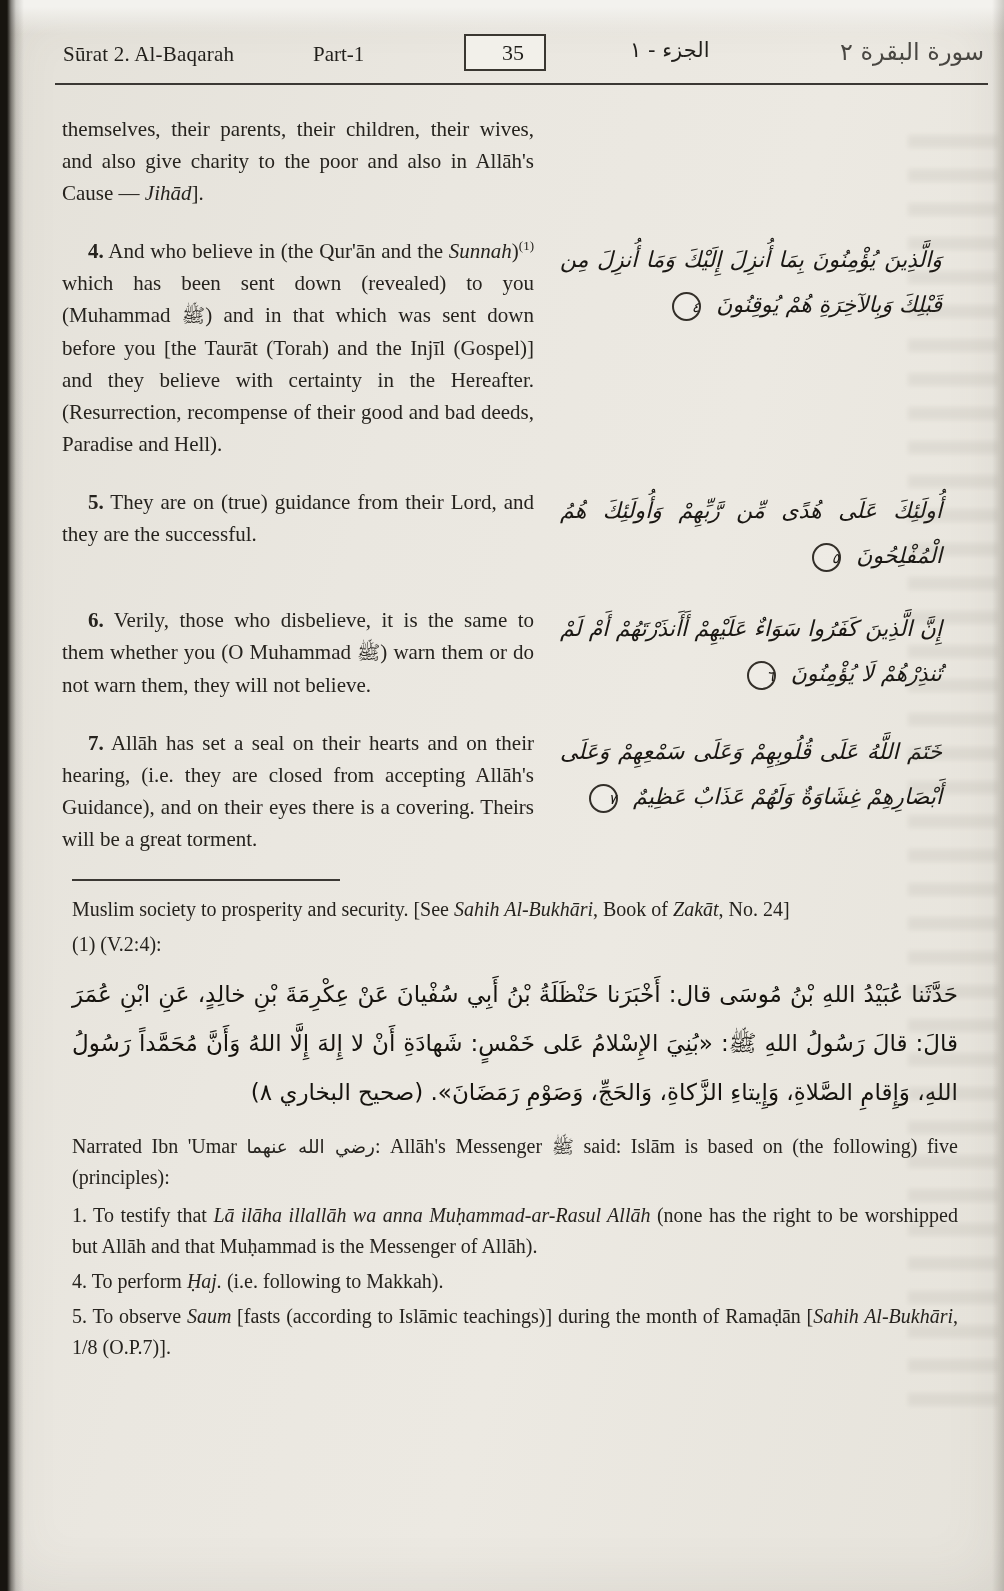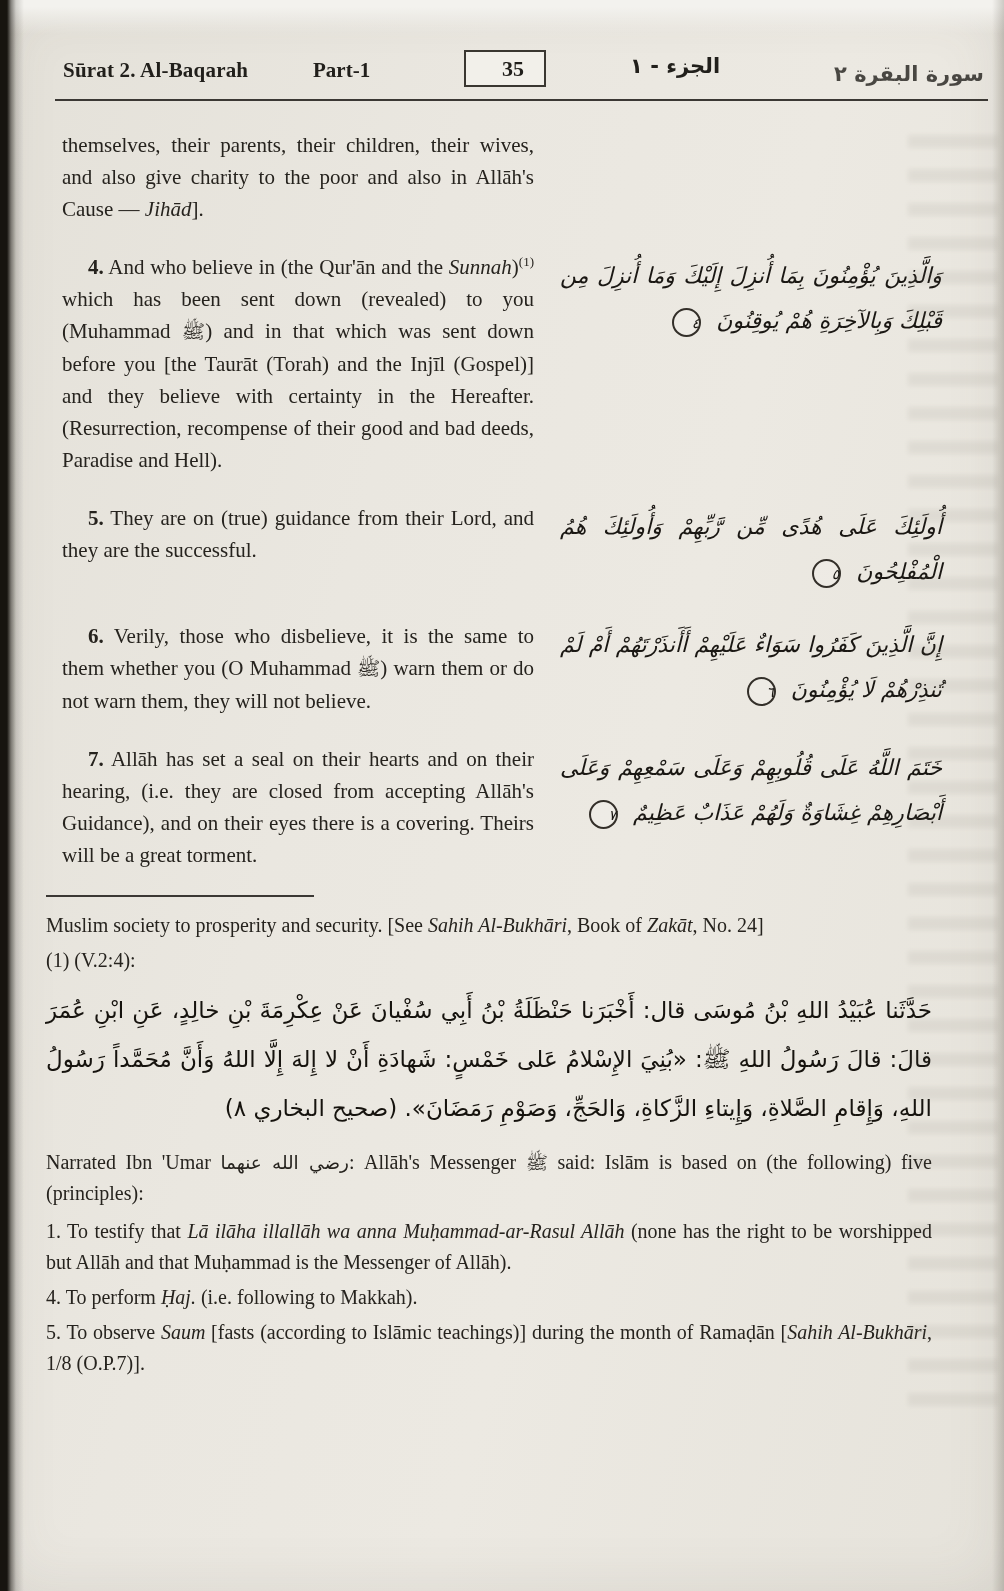--- a/index.html
+++ b/index.html
@@ -36,35 +36,35 @@
     position: absolute; top: 135px; right: 6px; width: 90px; height: 1280px;
     opacity: .45; filter: blur(2.5px);
     background: repeating-linear-gradient(180deg,
       rgba(110,104,92,.20) 0 13px, rgba(110,104,92,0) 13px 34px);
     pointer-events: none;
   }
 
   
   .page-header {
     position: relative;
-    margin: 50px 16px 0 0;
+    margin: 34px 16px 0 0;
     height: 42px;
-    font-weight: bold;
+    font-weight: normal;
   }
   .h-left  { position: absolute; left: 63px;  top: 8px; font-size: 21px; letter-spacing: .2px; }
   .h-part  { position: absolute; left: 313px; top: 8px; font-size: 21px; }
   .page-num-box {
     position: absolute; left: 464px; top: 0;
     width: 82px; height: 37px;
     border: 2px solid #3a3731;
     background: #f2f0ea;
     text-align: center; line-height: 33px; font-size: 22px; padding-left: 16px;
   }
   .h-juz   { position: absolute; left: 630px; top: 4px; font-size: 21px; }
-  .h-surah { position: absolute; right: 4px;  top: 12px; font-size: 21px; opacity: .8; }
+  .h-surah { position: absolute; right: 4px;  top: 4px; font-size: 24px; opacity: .8; }
   .arabic { font-family: "DejaVu Sans", sans-serif; direction: rtl; unicode-bidi: embed; }
   .header-rule {
     margin: 7px 16px 0 55px; height: 2px;
     background: #3b3834;
   }
 
   
   .content-grid {
     margin: 28px 62px 0 62px;
     display: grid;
@@ -106,21 +106,21 @@
     text-align: center;
     line-height: 26px;
     font-size: 14px;
     margin: 0 8px 0 2px;
     vertical-align: middle;
     background: rgba(255,255,255,.15);
   }
 
   
   .footnotes {
-    margin: 24px 58px 0 46px;
+    margin: 24px 58px 0 72px;
     width: 886px;
     font-size: 20px;
     line-height: 31px;
     color: #26231e;
   }
   .fn-rule { width: 268px; height: 2px; background: #3b3834; margin-bottom: 13px; }
   .fn { margin: 0 0 4px 0; text-align: justify; }
   .fn.single { text-align: left; }
   .hadith {
     direction: rtl;

